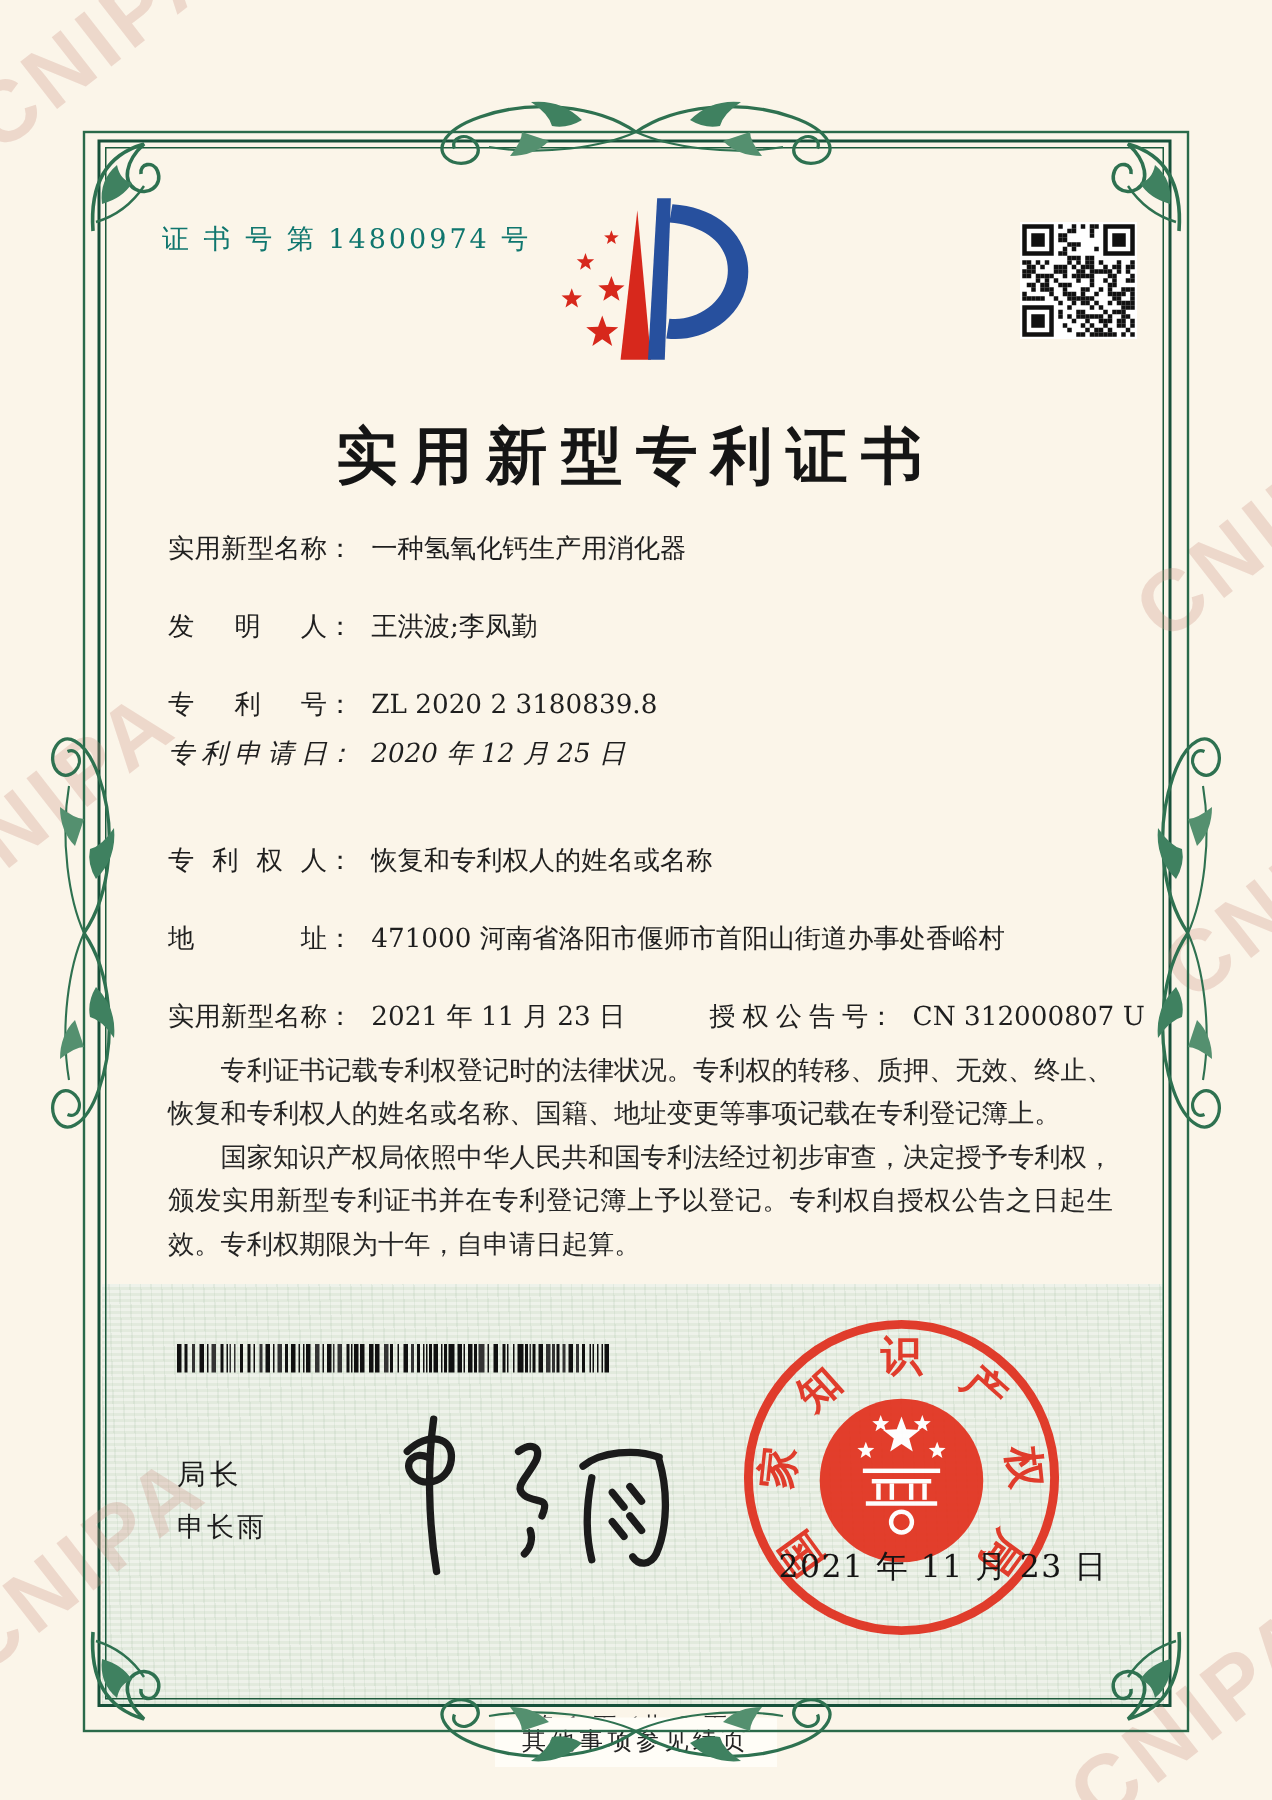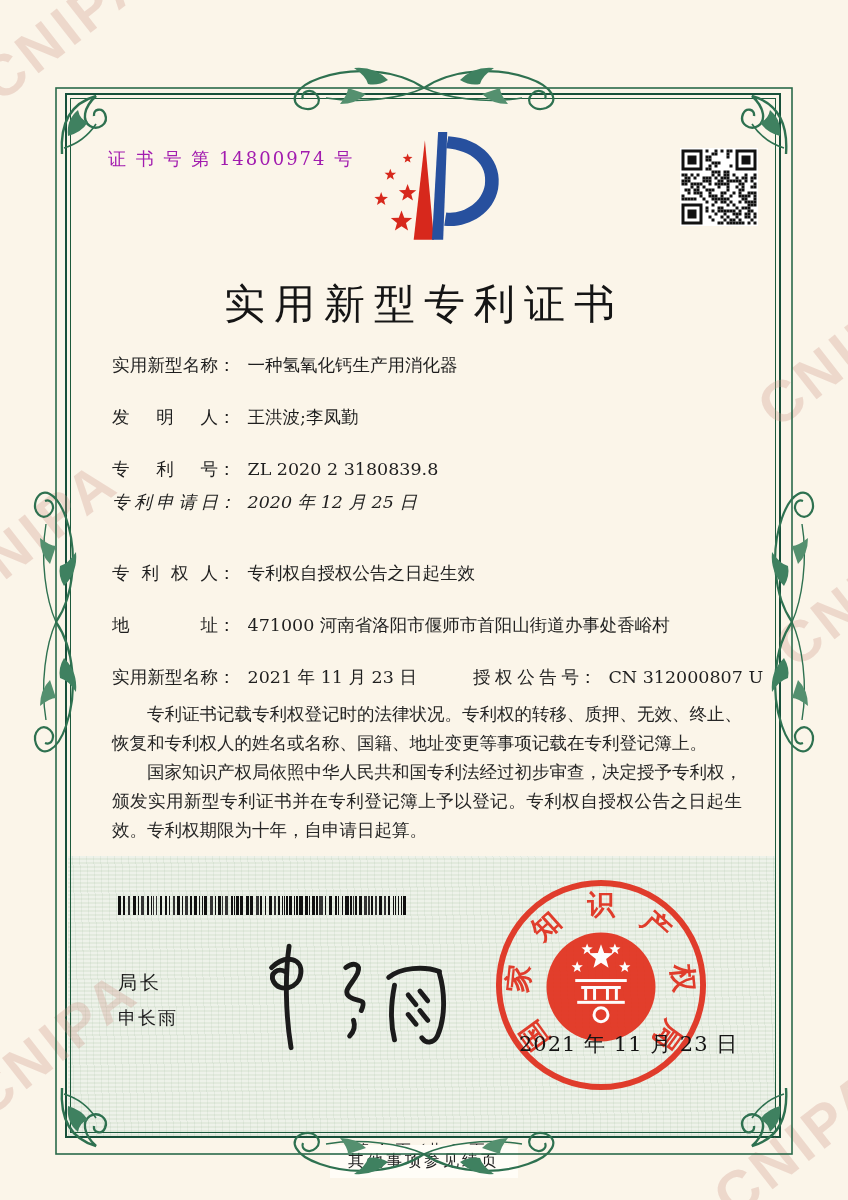--- a/index.html
+++ b/index.html
@@ -20,27 +20,27 @@
 
   
   .frame{position:absolute;left:65px;top:93px;width:712px;height:1041px;
          border:2.5px solid #17503a;z-index:1;}
   .frame-inner{position:absolute;left:3px;top:3px;right:3px;bottom:3px;border:1px solid #1c5a3c;}
 
   .ornate{position:absolute;left:0;top:0;z-index:4;pointer-events:none;}
 
   .content{position:absolute;left:0;top:0;width:848px;height:1200px;z-index:3;}
 
-  .cert-no{position:absolute;left:108px;top:147px;font-size:18px;letter-spacing:2px;color:#a21caf;}
+  .cert-no{position:absolute;left:108px;top:147px;font-size:18px;letter-spacing:2px;color:#0f766e;}
 
   .logo{position:absolute;left:346px;top:126px;}
   .qr{position:absolute;left:680px;top:148px;}
 
   .title{position:absolute;left:0;top:250px;width:848px;text-align:center;
-         font-size:41px;font-weight:400;letter-spacing:9px;color:#151515;}
+         font-size:41px;font-weight:700;letter-spacing:9px;color:#151515;}
 
   .field-row{position:absolute;left:112px;font-size:17.5px;color:#1f1f1f;white-space:nowrap;}
   .flabel{display:inline-block;width:106px;text-align:justify;text-align-last:justify;}
   .fcolon{display:inline-block;}
   .fvalue{margin-left:12px;}
   .grant-gap{margin-left:56px;}
 
   .paras{position:absolute;left:112px;top:700px;width:630px;font-size:17.5px;
          line-height:29px;color:#262626;text-align:justify;}
   .paras p{margin:0;text-indent:2em;}
@@ -354,21 +354,21 @@
     <div class="field-row" style="top:405px;">
       <span class="flabel">发明人</span><span class="fcolon">：</span><span class="fvalue">王洪波;李凤勤</span>
     </div>
     <div class="field-row" style="top:457px;">
       <span class="flabel">专利号</span><span class="fcolon">：</span><span class="fvalue">ZL 2020 2 3180839.8</span>
     </div>
     <div class="field-row" style="top:490px;font-style:italic;">
       <span class="flabel">专利申请日</span><span class="fcolon">：</span><span class="fvalue">2020 年 12 月 25 日</span>
     </div>
     <div class="field-row" style="top:561px;">
-      <span class="flabel">专利权人</span><span class="fcolon">：</span><span class="fvalue">专利权自授权公告之日起生效</span>
+      <span class="flabel">专利权人</span><span class="fcolon">：</span><span class="fvalue">恢复和专利权人的姓名或名称</span>
     </div>
     <div class="field-row" style="top:613px;">
       <span class="flabel">地址</span><span class="fcolon">：</span><span class="fvalue">471000 河南省洛阳市偃师市首阳山街道办事处香峪村</span>
     </div>
     <div class="field-row" style="top:665px;">
       <span class="flabel">实用新型名称</span><span class="fcolon">：</span><span class="fvalue">2021 年 11 月 23 日</span><span class="flabel grant-gap">授权公告号</span><span class="fcolon">：</span><span class="fvalue">CN 312000807 U</span>
     </div>
 
     <div class="paras">
       <p>专利证书记载专利权登记时的法律状况。专利权的转移、质押、无效、终止、恢复和专利权人的姓名或名称、国籍、地址变更等事项记载在专利登记簿上。</p>

